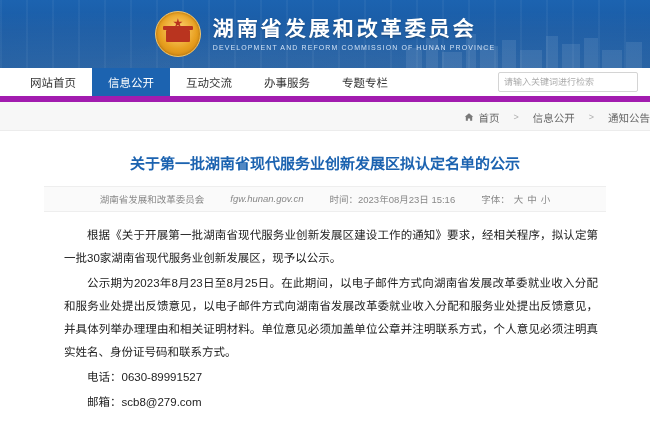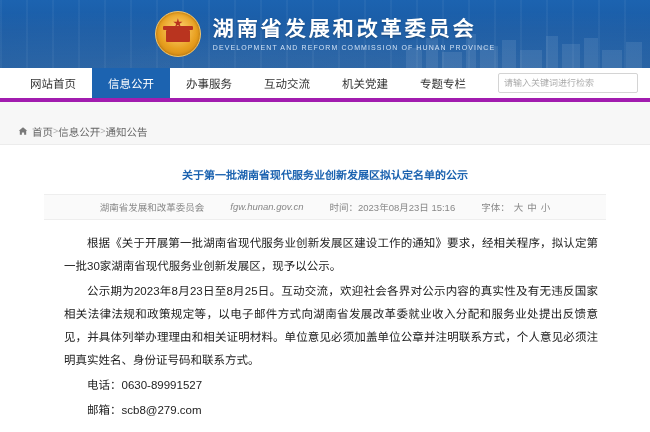--- a/index.html
+++ b/index.html
@@ -101,21 +101,21 @@
     color: #cfe0f4;
     font-size: 7px;
     letter-spacing: 1.1px;
     line-height: 1.1;
   }
 
   
   .nav {
     height: 34px;
     background: #ffffff;
-    border-bottom: 4px solid #a21caf;
+    border-bottom: 6px solid #a21caf;
     display: flex;
     align-items: stretch;
     padding-left: 14px;
     box-sizing: border-box;
   }
   .nav-item {
     display: flex;
     align-items: center;
     padding: 0 16px;
     font-size: 11.5px;
@@ -153,38 +153,39 @@
   }
   .nav-search input::placeholder { color: #aaa; }
 
   
   .crumb-bar {
     height: 26px;
     background: #f7f7f7;
     border-bottom: 1px solid #ececec;
     display: flex;
     align-items: center;
-    padding: 16px 0 0 18px;
+    padding: 2px 0 0 18px;
     font-size: 10.5px;
     color: #666;
-    gap: 0;
+    gap: 14px;
+    justify-content: flex-end;
   }
   .crumb-home { display: flex; align-items: center; gap: 4px; color: #666; }
   .crumb-home svg { display: block; }
   .crumb-sep { color: #b0b0b0; font-size: 9px; }
   .crumb-link { color: #666; cursor: pointer; }
 
   
   .article {
     padding: 16px 44px 0 44px;
   }
   .doc-title {
     text-align: center;
     color: #1c63b0;
-    font-size: 11px;
+    font-size: 15px;
     font-weight: bold;
     line-height: 1.5;
     padding: 6px 0 10px 0;
   }
   .meta {
     background: #fafafa;
     border-top: 1px solid #eee;
     border-bottom: 1px solid #eee;
     height: 24px;
     display: flex;
@@ -236,23 +237,22 @@
     <div class="title-block">
       <div class="title-cn">湖南省发展和改革委员会</div>
       <div class="title-en">DEVELOPMENT AND REFORM COMMISSION OF HUNAN PROVINCE</div>
     </div>
   </div>
 </div>
 
 <div class="nav">
   <div class="nav-item">网站首页</div>
   <div class="nav-item active">信息公开</div>
+  <div class="nav-item">互动交流</div>
   <div class="nav-item">办事服务</div>
-  <div class="nav-item">互动交流</div>
-  <div class="nav-item">机关党建</div>
   <div class="nav-item">专题专栏</div>
   <div class="nav-spacer"></div>
   <div class="nav-search">
     <input type="text" placeholder="请输入关键词进行检索" style="">
 
   </div>
 </div>
 
 <div class="crumb-bar">
   <span class="crumb-home">
@@ -279,18 +279,18 @@
     <span class="fontsize">
       <span>字体：</span>
       <a>大</a>
       <a>中</a>
       <a>小</a>
     </span>
   </div>
 
   <div class="body">
     <p>根据《关于开展第一批湖南省现代服务业创新发展区建设工作的通知》要求，经相关程序，拟认定第一批30家湖南省现代服务业创新发展区，现予以公示。</p>
-    <p>公示期为2023年8月23日至8月25日。互动交流，欢迎社会各界对公示内容的真实性及有无违反国家相关法律法规和政策规定等，以电子邮件方式向湖南省发展改革委就业收入分配和服务业处提出反馈意见，并具体列举办理理由和相关证明材料。单位意见必须加盖单位公章并注明联系方式，个人意见必须注明真实姓名、身份证号码和联系方式。</p>
+    <p>公示期为2023年8月23日至8月25日。在此期间，以电子邮件方式向湖南省发展改革委就业收入分配和服务业处提出反馈意见，以电子邮件方式向湖南省发展改革委就业收入分配和服务业处提出反馈意见，并具体列举办理理由和相关证明材料。单位意见必须加盖单位公章并注明联系方式，个人意见必须注明真实姓名、身份证号码和联系方式。</p>
     <p class="contact">电话：0630-89991527</p>
     <p class="contact">邮箱：scb8@279.com</p>
     <p class="attach">附件：第一批湖南省现代服务业创新发展区拟认定名单</p>
   </div>
 </div>
 
 </body></html>

